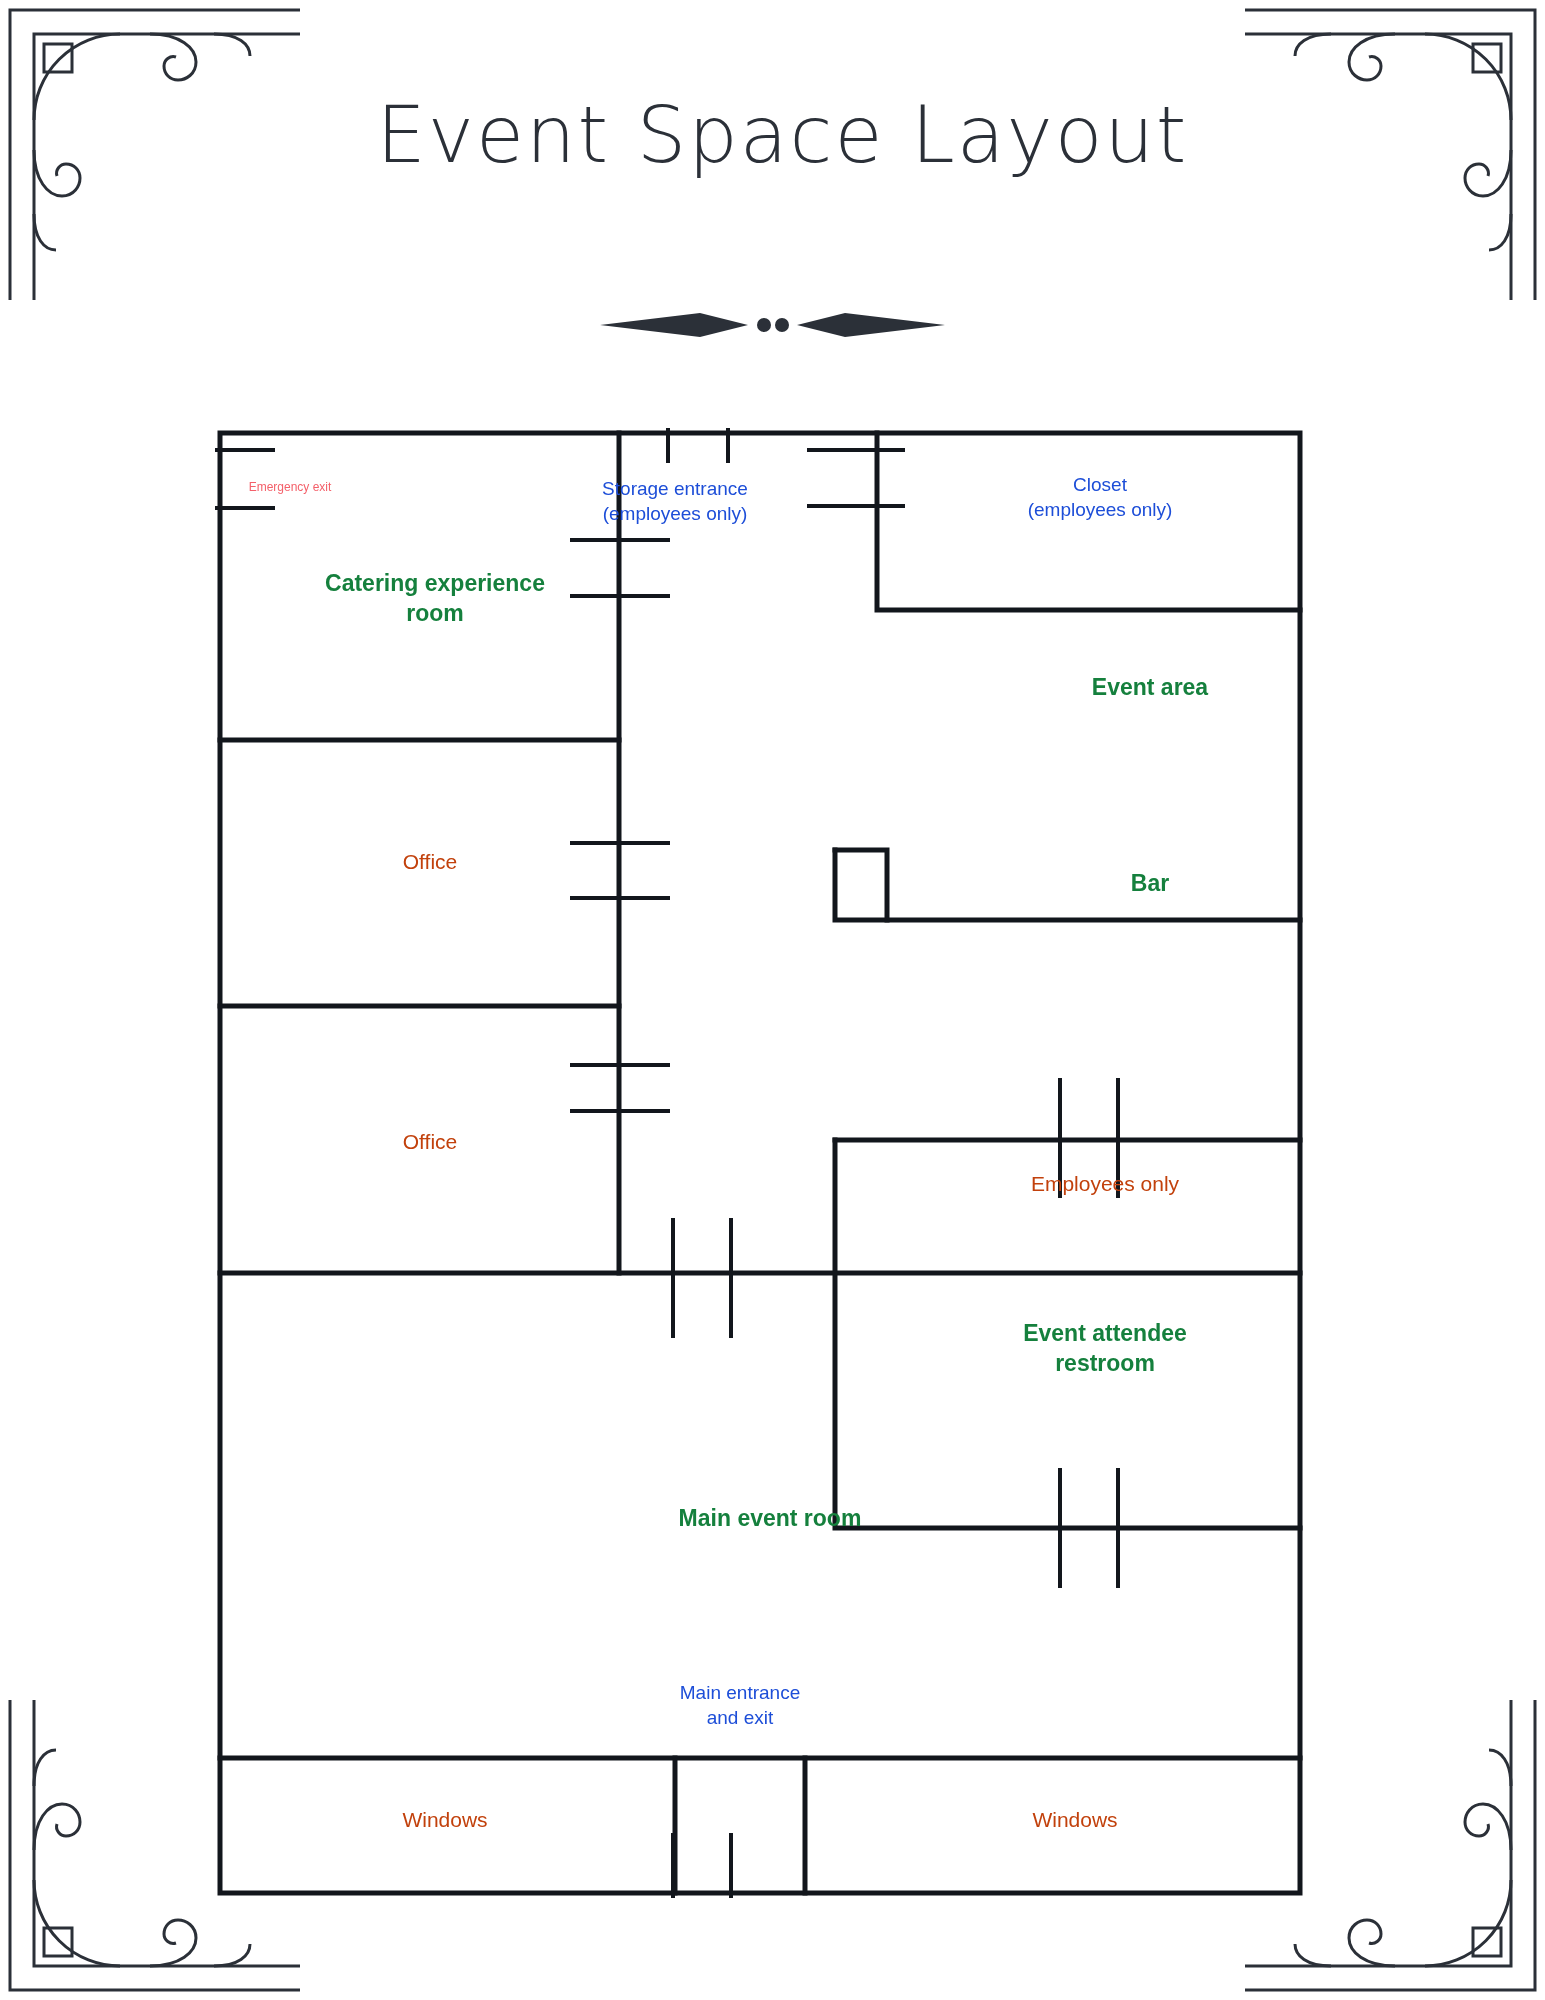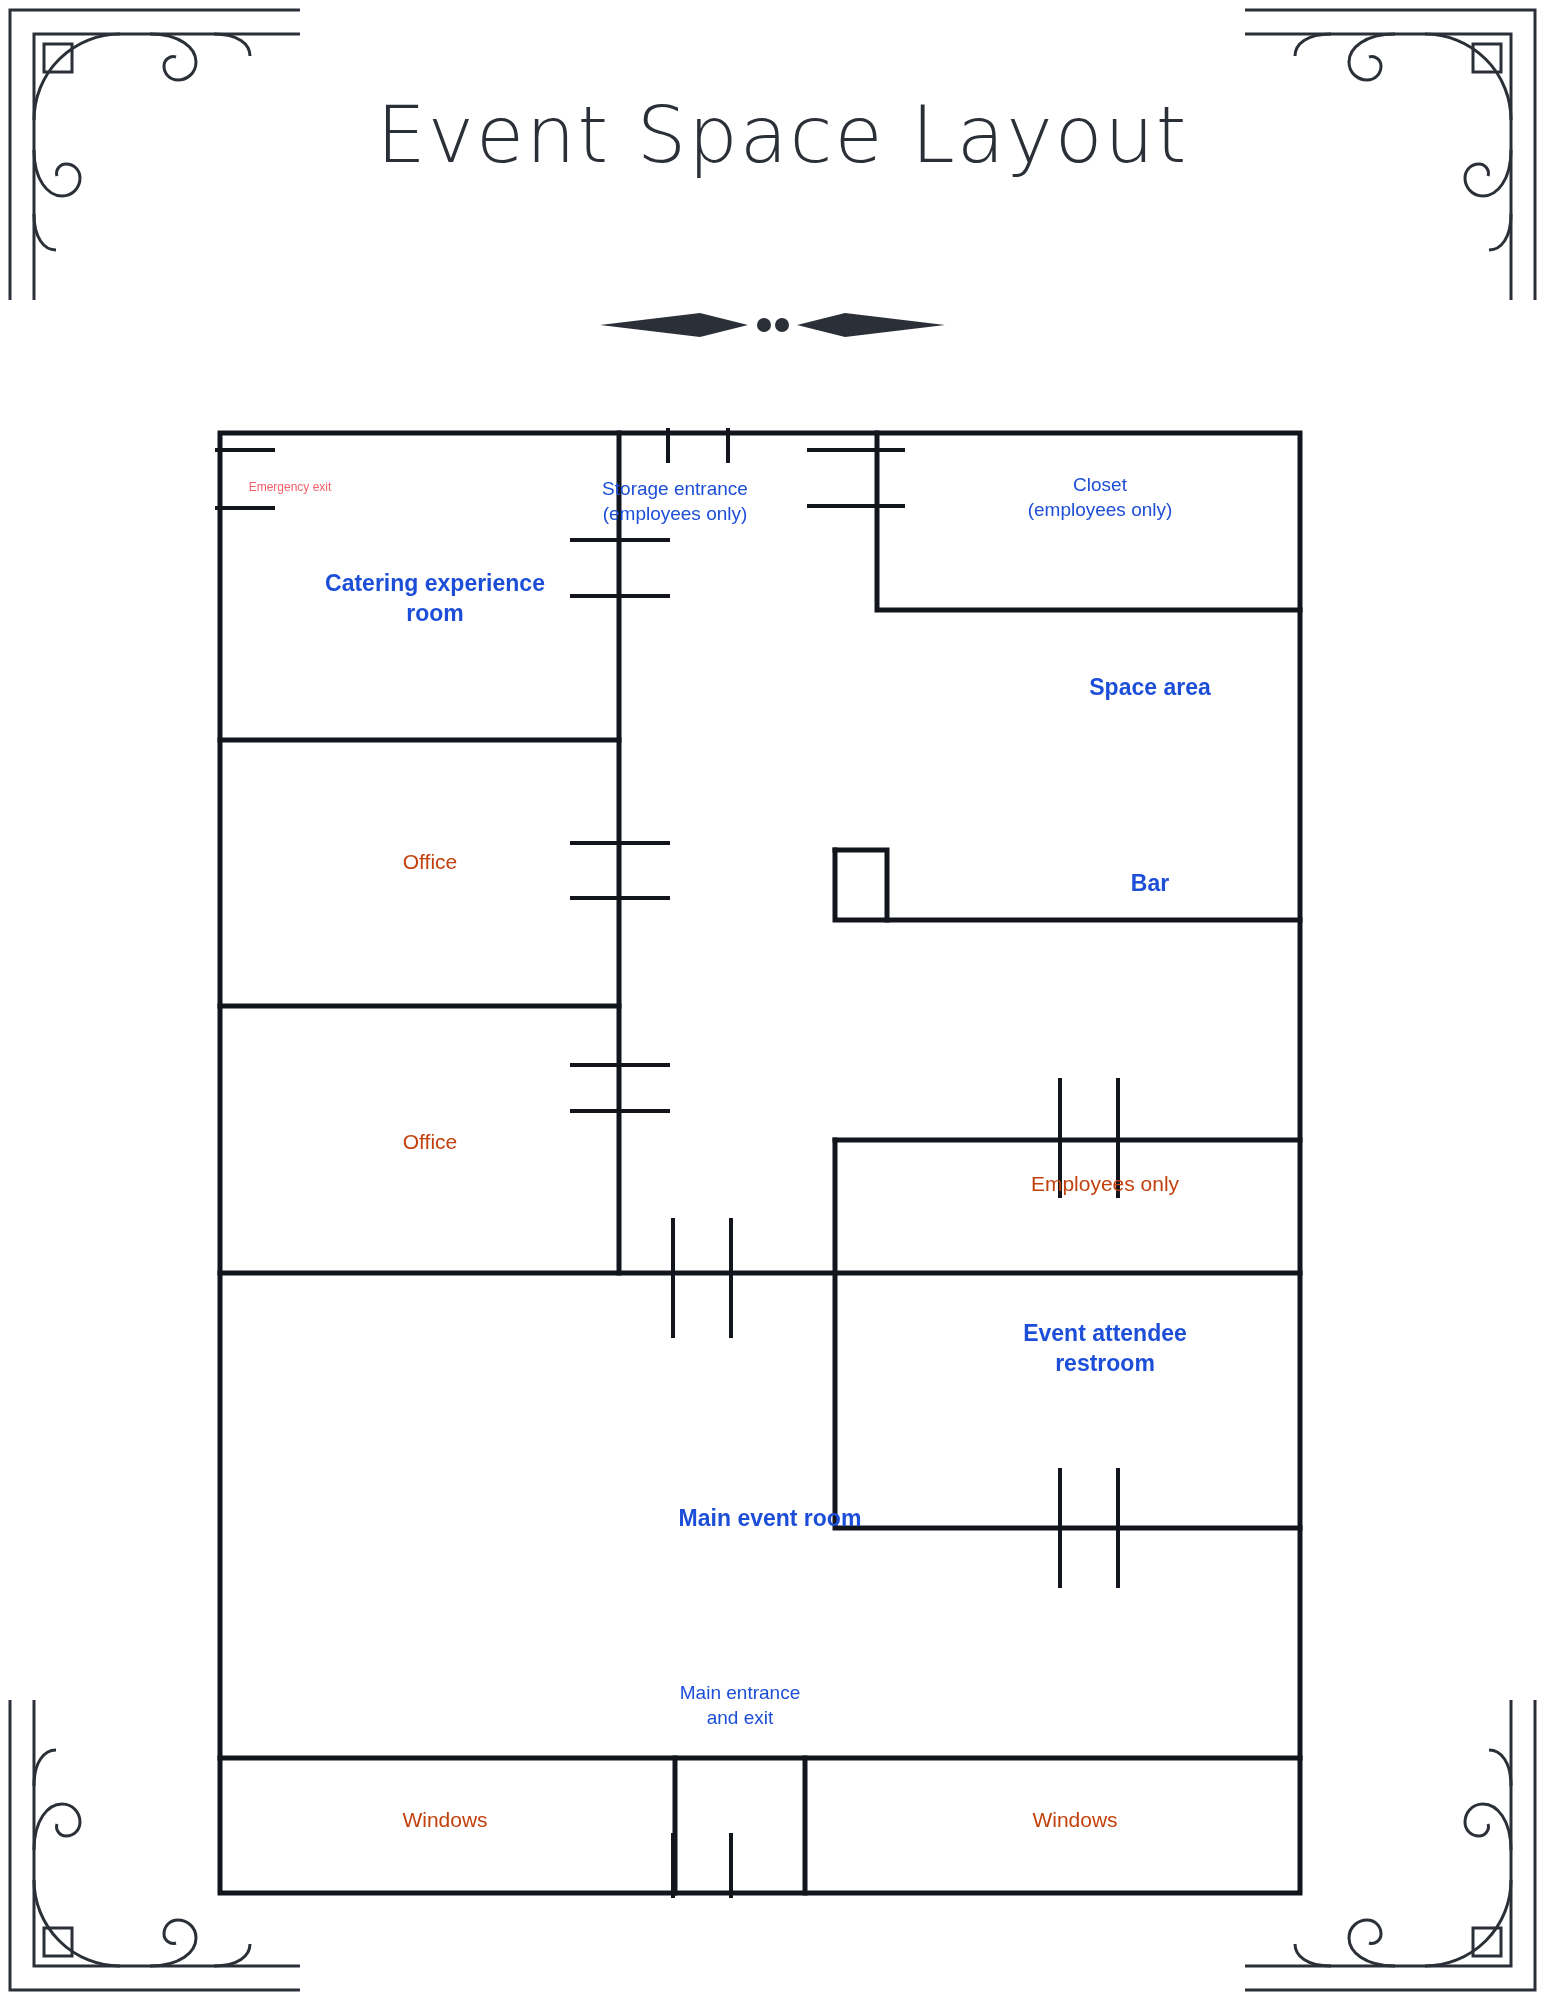--- a/index.html
+++ b/index.html
@@ -64,21 +64,21 @@
     height: 1470px;
   }
   .lbl {
     position: absolute;
     text-align: center;
     line-height: 1.32;
     white-space: pre-line;
   }
   .lbl-bold {
     font-weight: bold;
-    color: #1d4ed8;
+    color: #15803d;
     font-size: 23px;
   }
   .lbl-grey {
     color: #c2410c;
     font-size: 21px;
     font-weight: normal;
   }
   .lbl-red {
     color: #f4606a;
     font-size: 12px;
@@ -236,21 +236,21 @@
 
     <div class="lbl lbl-dark" style="left:330px;  top:48px;  width:260px;">Storage entrance
 (employees only)</div>
 
     <div class="lbl lbl-dark" style="left:745px;  top:44px;  width:280px;">Closet
 (employees only)</div>
 
     <div class="lbl lbl-bold" style="left:30px;   top:140px; width:380px;">Catering experience
 room</div>
 
-    <div class="lbl lbl-bold" style="left:785px;  top:244px; width:300px;">Space area</div>
+    <div class="lbl lbl-bold" style="left:785px;  top:244px; width:300px;">Event area</div>
 
     <div class="lbl lbl-bold" style="left:785px;  top:440px; width:300px;">Bar</div>
 
     <div class="lbl lbl-grey" style="left:105px;  top:420px; width:220px;">Office</div>
 
     <div class="lbl lbl-grey" style="left:105px;  top:700px; width:220px;">Office</div>
 
     <div class="lbl lbl-grey" style="left:740px;  top:742px; width:300px;">Employees only</div>
 
     <div class="lbl lbl-bold" style="left:740px;  top:890px; width:300px;">Event attendee

